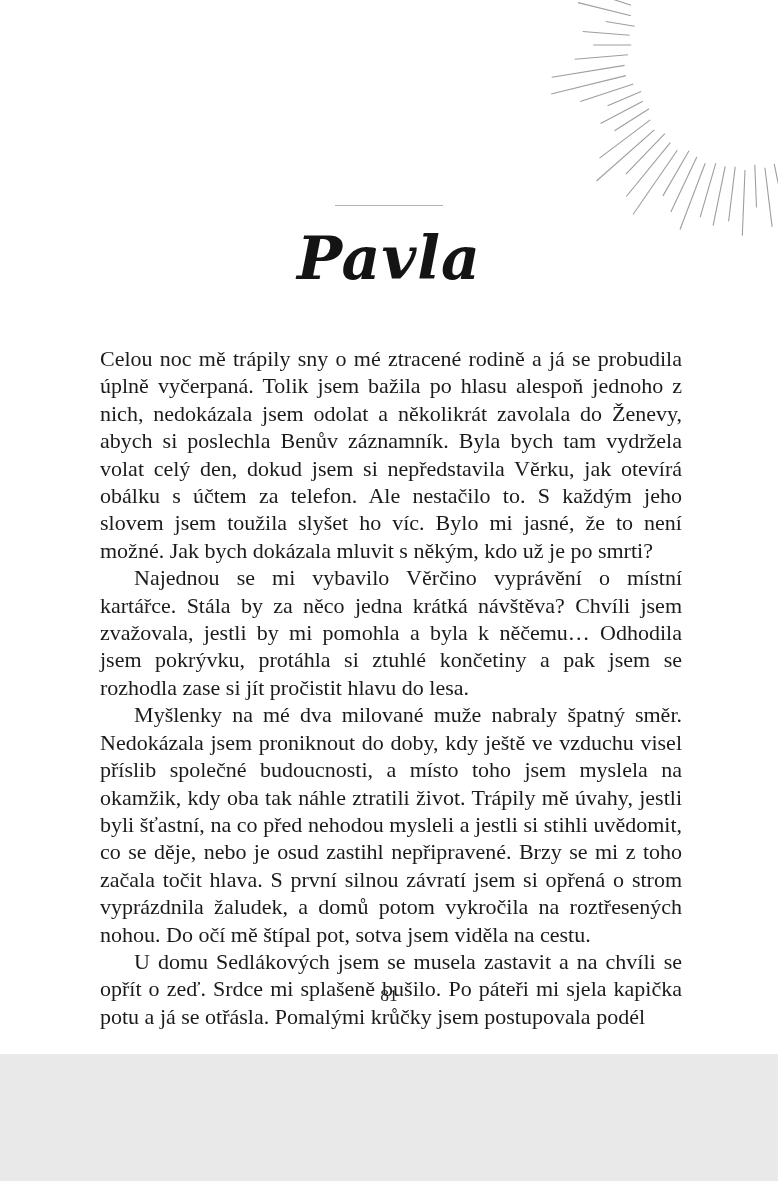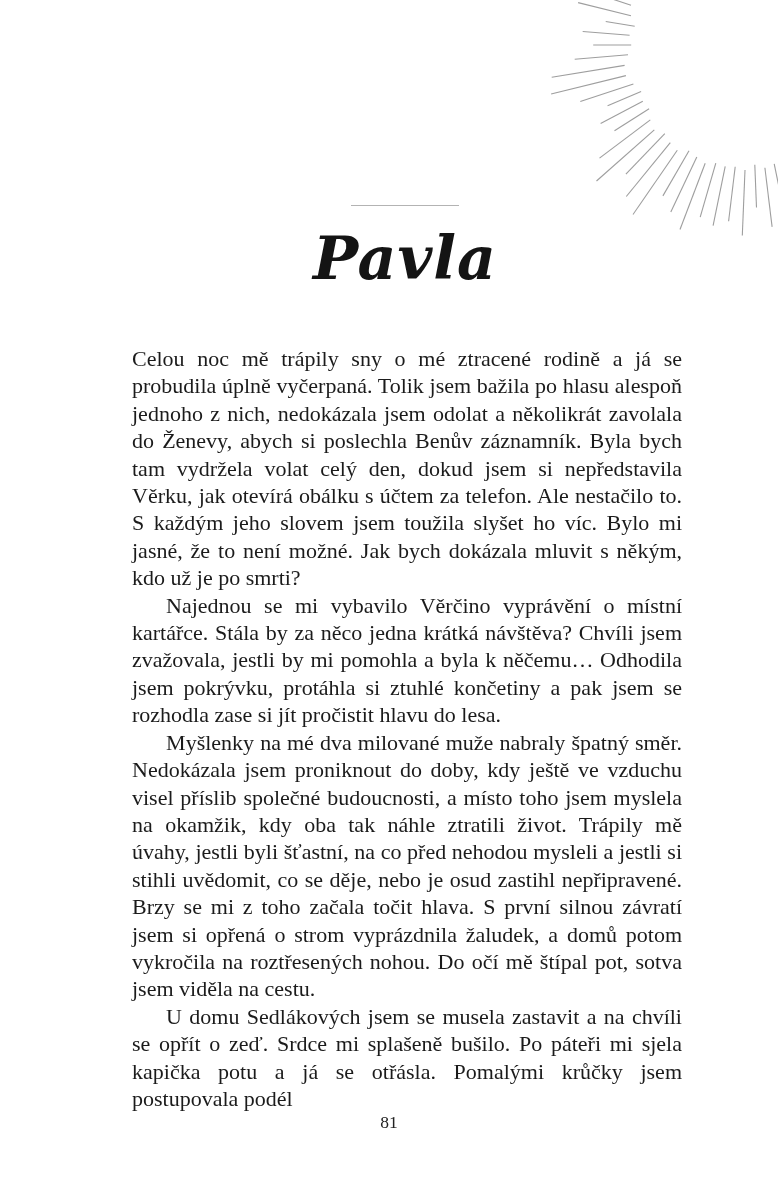--- a/index.html
+++ b/index.html
@@ -2,26 +2,25 @@
 <html lang="cs"><head>
 <meta charset="utf-8">
 <style>
   * { margin: 0; padding: 0; box-sizing: border-box; }
   html, body { background: #e9e9e9; }
   body { display: flex; justify-content: center; }
 
   .book-page {
     position: relative;
     width: 778px;
-    height: 1181px;
+    height: 1054px;
     background: #ffffff;
     overflow: hidden;
     font-family: "Liberation Serif", serif;
     color: #1b1b1b;
-    padding-left: 32px;
   }
 
   .sunburst {
     position: absolute;
     left: 550px;
     top: -155px;
     width: 400px;
     height: 400px;
     pointer-events: none;
   }

